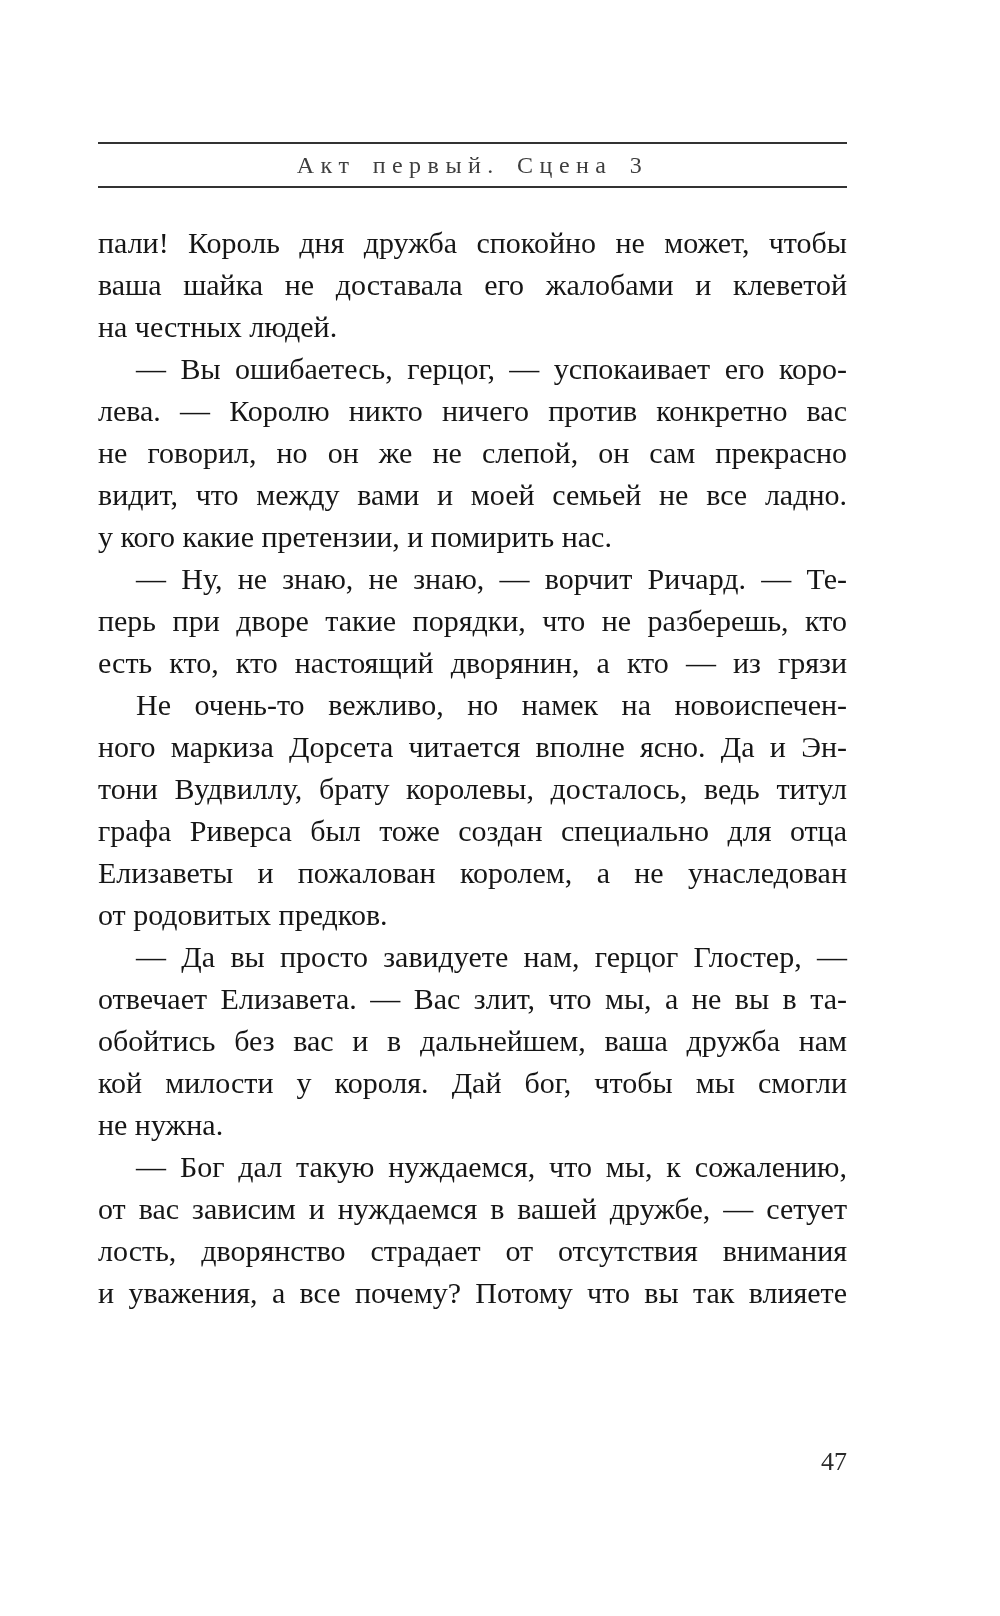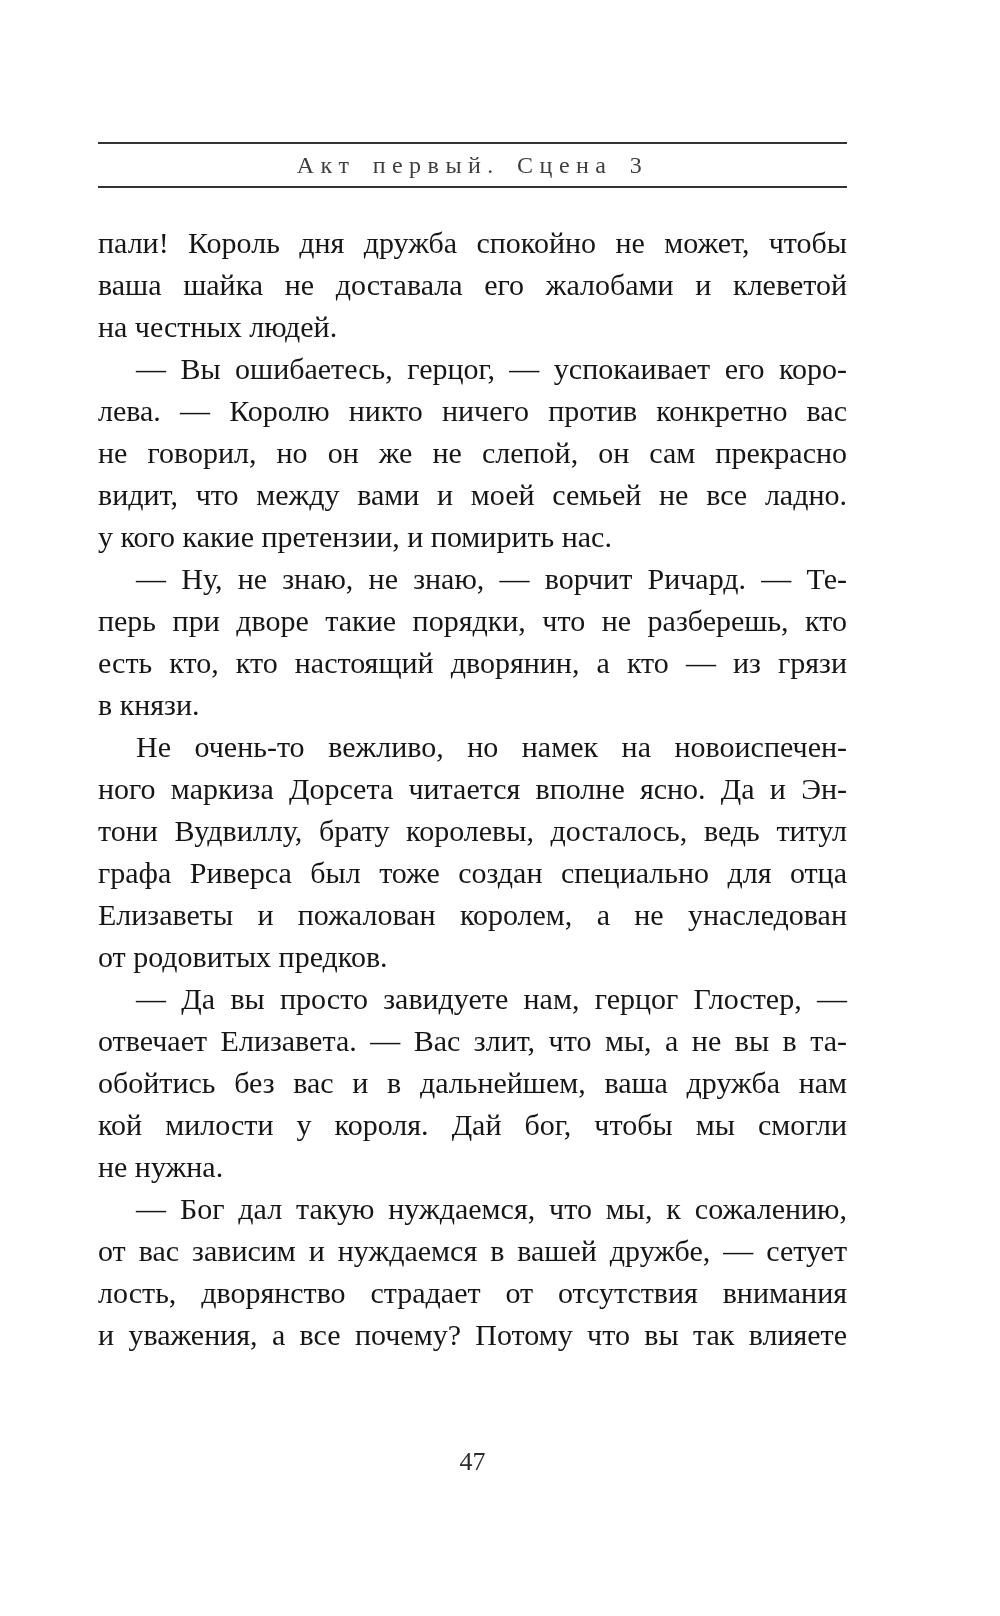--- a/index.html
+++ b/index.html
@@ -71,21 +71,21 @@
   .line.plast{ text-align-last:left; }
   
   .page-footer{
     position:absolute;
     left:98px;
     width:749px;
     top:1446px;
     height:32px;
     display:flex;
     align-items:center;
-    justify-content:center;
+    justify-content:flex-end;
     font-size:26px;
     color:#2b2b2b;
   }
 </style>
 </head>
 <body>
 
 <div class="page">
 
   <div class="column running-head">
@@ -104,21 +104,20 @@
         <div class="line pfirst">— Вы ошибаетесь, герцог, — успокаивает его коро-</div>
         <div class="line">лева. — Королю никто ничего против конкретно вас</div>
         <div class="line">не говорил, но он же не слепой, он сам прекрасно</div>
         <div class="line">видит, что между вами и моей семьей не все ладно.</div>
         <div class="line plast">у кого какие претензии, и помирить нас.</div>
       </div>
       <div>
         <div class="line pfirst">— Ну, не знаю, не знаю, — ворчит Ричард. — Те-</div>
         <div class="line">перь при дворе такие порядки, что не разберешь, кто</div>
         <div class="line">есть кто, кто настоящий дворянин, а кто — из грязи</div>
-        <div class="line plast">в князи.</div>
       </div>
       <div>
         <div class="line pfirst">Не очень-то вежливо, но намек на новоиспечен-</div>
         <div class="line">ного маркиза Дорсета читается вполне ясно. Да и Эн-</div>
         <div class="line">тони Вудвиллу, брату королевы, досталось, ведь титул</div>
         <div class="line">графа Риверса был тоже создан специально для отца</div>
         <div class="line">Елизаветы и пожалован королем, а не унаследован</div>
         <div class="line plast">от родовитых предков.</div>
       </div>
       <div>

